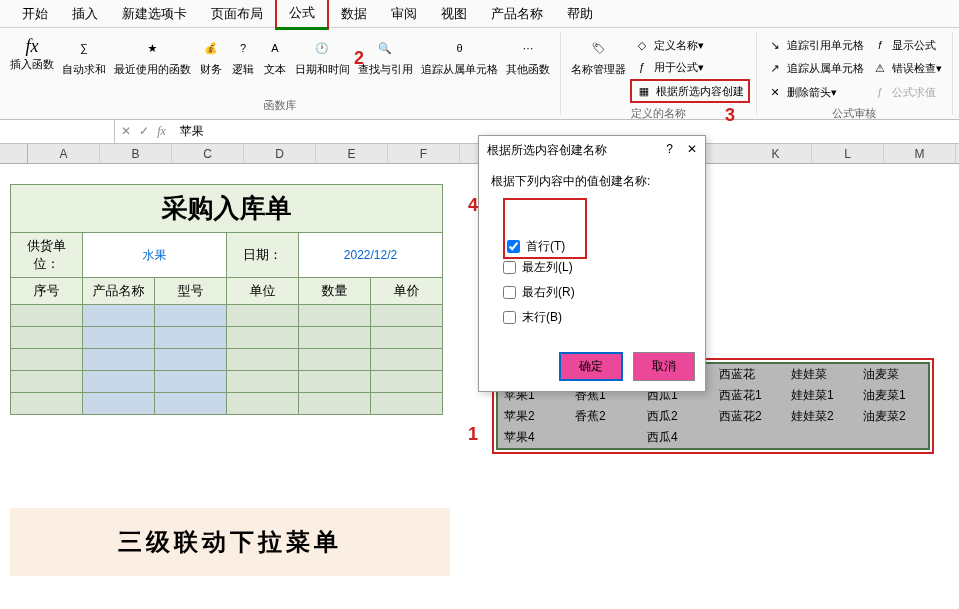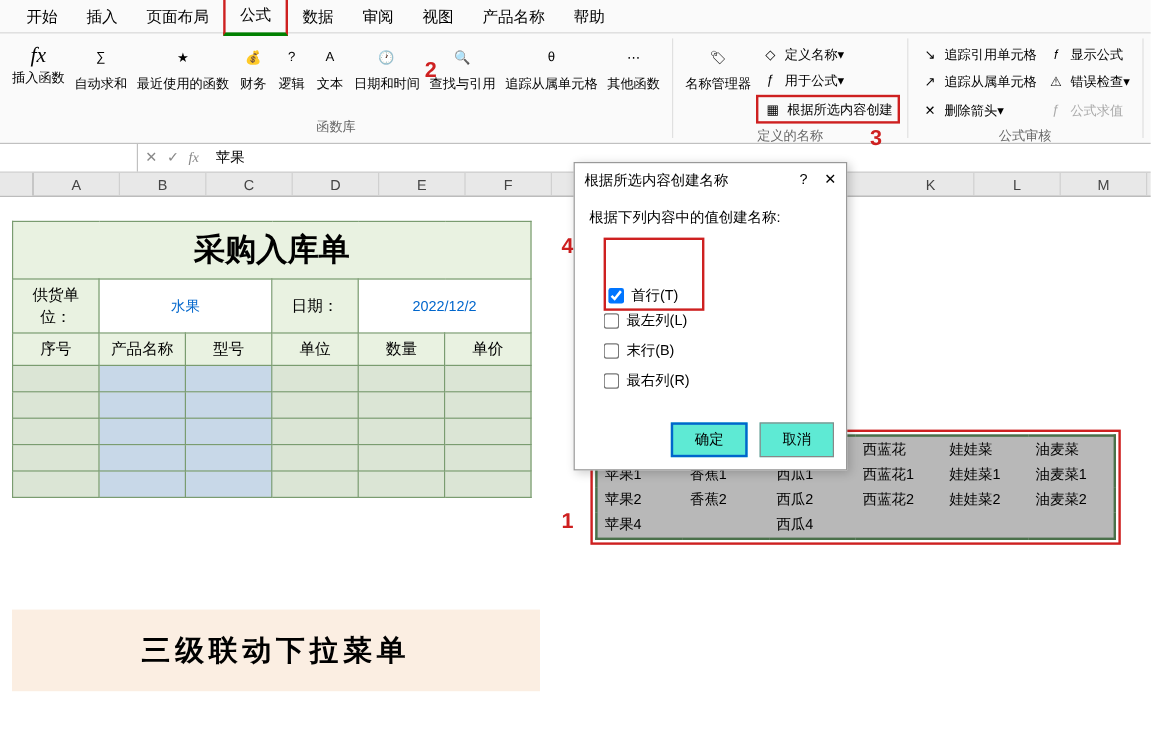--- a/index.html
+++ b/index.html
@@ -54,40 +54,41 @@
     .dialog { position: absolute; left: 478px; top: 135px; width: 228px; background: #fff; border: 1px solid #999; box-shadow: 2px 2px 8px rgba(0,0,0,0.2); z-index: 100; }
     .dialog-title { display: flex; justify-content: space-between; padding: 6px 8px; font-size: 12px; }
     .dialog-title-right { display: flex; gap: 14px; }
     .dialog-body { padding: 8px 12px; }
     .dialog-label { margin-bottom: 8px; font-size: 12px; }
     .dialog-options { padding-left: 12px; }
     .dialog-option { display: flex; align-items: center; margin-bottom: 8px; font-size: 12px; }
     .dialog-option input { margin-right: 6px; }
     .red-box-option { border: 2px solid #ce2020; padding: 2px 20px 2px 2px; display: inline-flex; }
     .dialog-buttons { display: flex; justify-content: flex-end; gap: 10px; padding: 10px; }
-    .dialog-btn { padding: 4px 18px; border: 1px solid #888; background: #5eead4; cursor: pointer; font-size: 12px; }
+    .dialog-btn { padding: 4px 18px; border: 1px solid #888; background: #ec4899; cursor: pointer; font-size: 12px; }
     .dialog-btn.primary { border: 2px solid #0066cc; }
     
     
     .data-table-wrap { position: absolute; left: 492px; top: 358px; border: 2px solid #ce2020; padding: 2px; z-index: 50; }
     .data-table { border-collapse: collapse; background: #b8b8b8; border: 2px solid #4a704a; }
     .data-table td { padding: 2px 6px; font-size: 12px; width: 72px; height: 18px; color: #000; }
     .data-table .hdr { font-weight: normal; }
     
     
     .bottom-banner { position: absolute; left: 10px; top: 508px; width: 440px; height: 68px; background: #fbeee2; display: flex; align-items: center; justify-content: center; font-size: 24px; font-weight: bold; letter-spacing: 4px; }
     
     .fx-icon { font-family: serif; font-style: italic; font-size: 18px; }
   </style>
 </head>
 <body>
 
 <div class="tabs">
   <div class="tab">开始</div>
   <div class="tab">插入</div>
+  <div class="tab">新建选项卡</div>
   <div class="tab">页面布局</div>
   <div class="tab active red-box-tab">公式</div>
   <div class="tab">数据</div>
   <div class="tab">审阅</div>
   <div class="tab">视图</div>
   <div class="tab">产品名称</div>
   <div class="tab">帮助</div>
 </div>
 
 <div class="ribbon">
@@ -310,25 +311,25 @@
           <input type="checkbox" checked="" style="">
           <span class="dialog-option-text"><span>首行(T)</span></span>
         </div>
       </div>
       <div class="dialog-option" style="margin-top:0;">
         <input type="checkbox" style="">
         <span class="dialog-option-text"><span>最左列(L)</span></span>
       </div>
       <div class="dialog-option">
         <input type="checkbox" style="">
-        <span class="dialog-option-text"><span>末行(B)</span></span>
+        <span class="dialog-option-text"><span>最右列(R)</span></span>
       </div>
       <div class="dialog-option">
         <input type="checkbox" style="">
-        <span class="dialog-option-text"><span>最右列(R)</span></span>
+        <span class="dialog-option-text"><span>末行(B)</span></span>
       </div>
     </div>
   </div>
   <div class="dialog-buttons">
     <button class="dialog-btn primary">确定</button>
     <button class="dialog-btn">取消</button>
   </div>
 </div>
 
 <div class="data-table-wrap">

